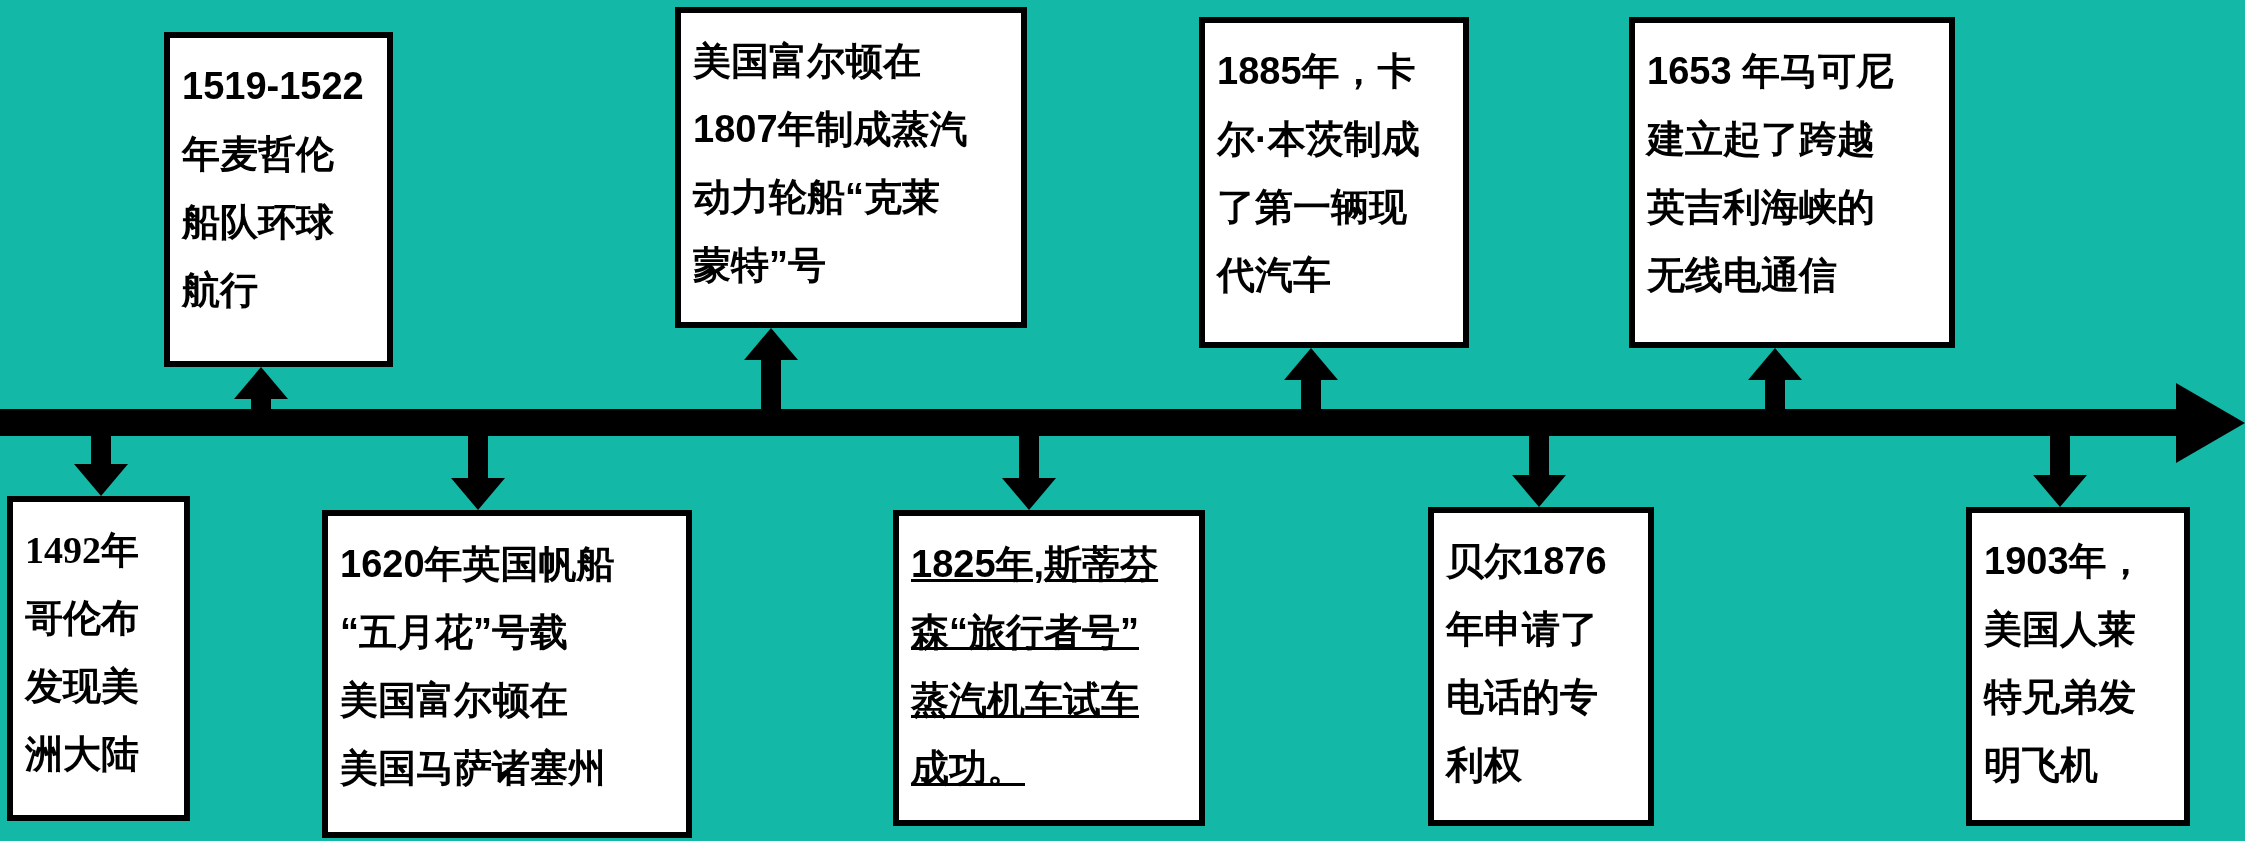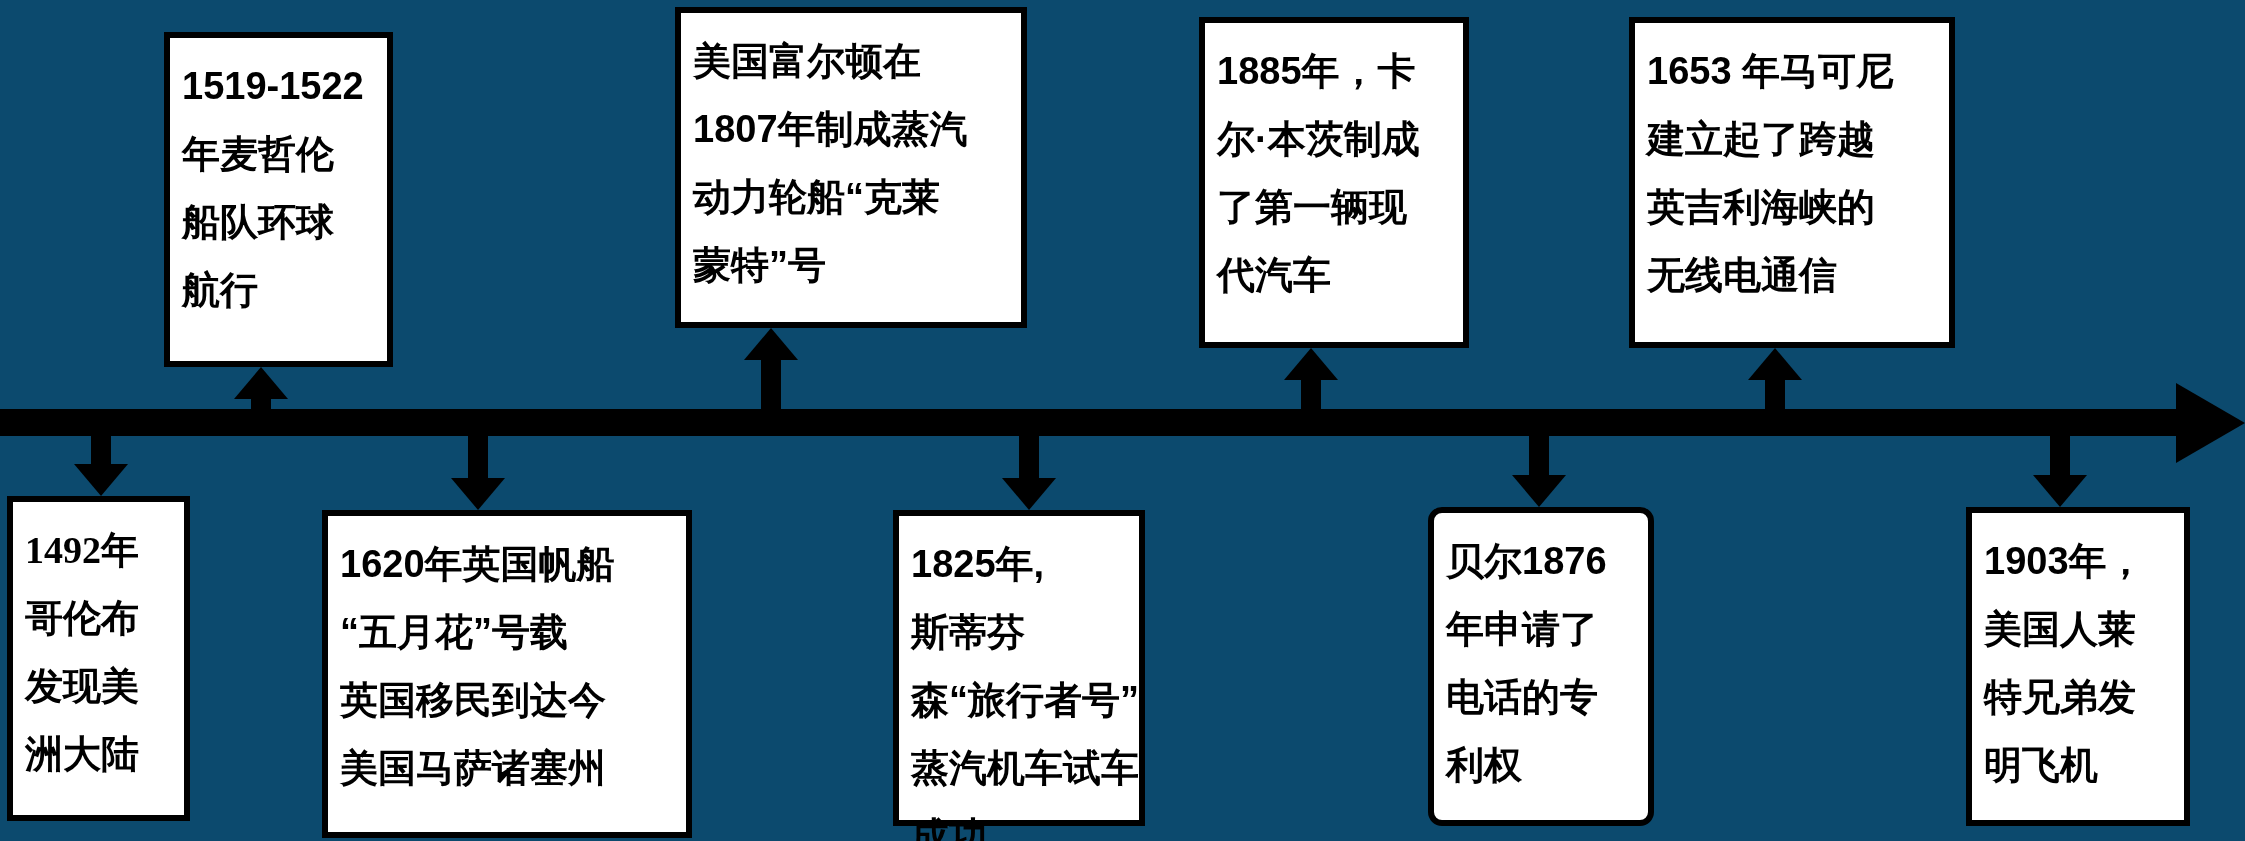--- a/index.html
+++ b/index.html
@@ -1,20 +1,20 @@
 <!DOCTYPE html>
 <html><head>
 <meta charset="utf-8">
 <style>
   html, body { margin: 0; padding: 0; background: #ffffff; }
   .canvas {
     position: relative;
     width: 2245px;
     height: 841px;
-    background: #0c4a6e;
+    background: #14b8a6;
     font-family: "Liberation Sans", "DejaVu Sans", sans-serif;
     overflow: hidden;
   }
 
   
   .axis-line {
     position: absolute;
     left: 0;
     top: 409px;
     width: 2178px;
@@ -114,32 +114,32 @@
   <div class="event-box" style="left:7px; top:496px; width:183px; height:325px;font-family:Liberation Serif, serif;">
     <div class="event-text">1492年
 哥伦布
 发现美
 洲大陆</div>
   </div>
 
   <div class="event-box" style="left:322px; top:510px; width:370px; height:328px;">
     <div class="event-text">1620年英国帆船
 “五月花”号载
-英国移民到达今
+美国富尔顿在
 美国马萨诸塞州</div>
   </div>
 
-  <div class="event-box" style="left:893px; top:510px; width:252px; height:316px;">
+  <div class="event-box" style="left:893px; top:510px; width:312px; height:316px;text-decoration:underline;">
     <div class="event-text">1825年,斯蒂芬
 森“旅行者号”
 蒸汽机车试车
 成功。</div>
   </div>
 
-  <div class="event-box" style="left:1428px; top:507px; width:226px; height:319px;border-radius:14px;">
+  <div class="event-box" style="left:1428px; top:507px; width:226px; height:319px;">
     <div class="event-text">贝尔1876
 年申请了
 电话的专
 利权</div>
   </div>
 
   <div class="event-box" style="left:1966px; top:507px; width:224px; height:319px;">
     <div class="event-text">1903年，
 美国人莱
 特兄弟发

